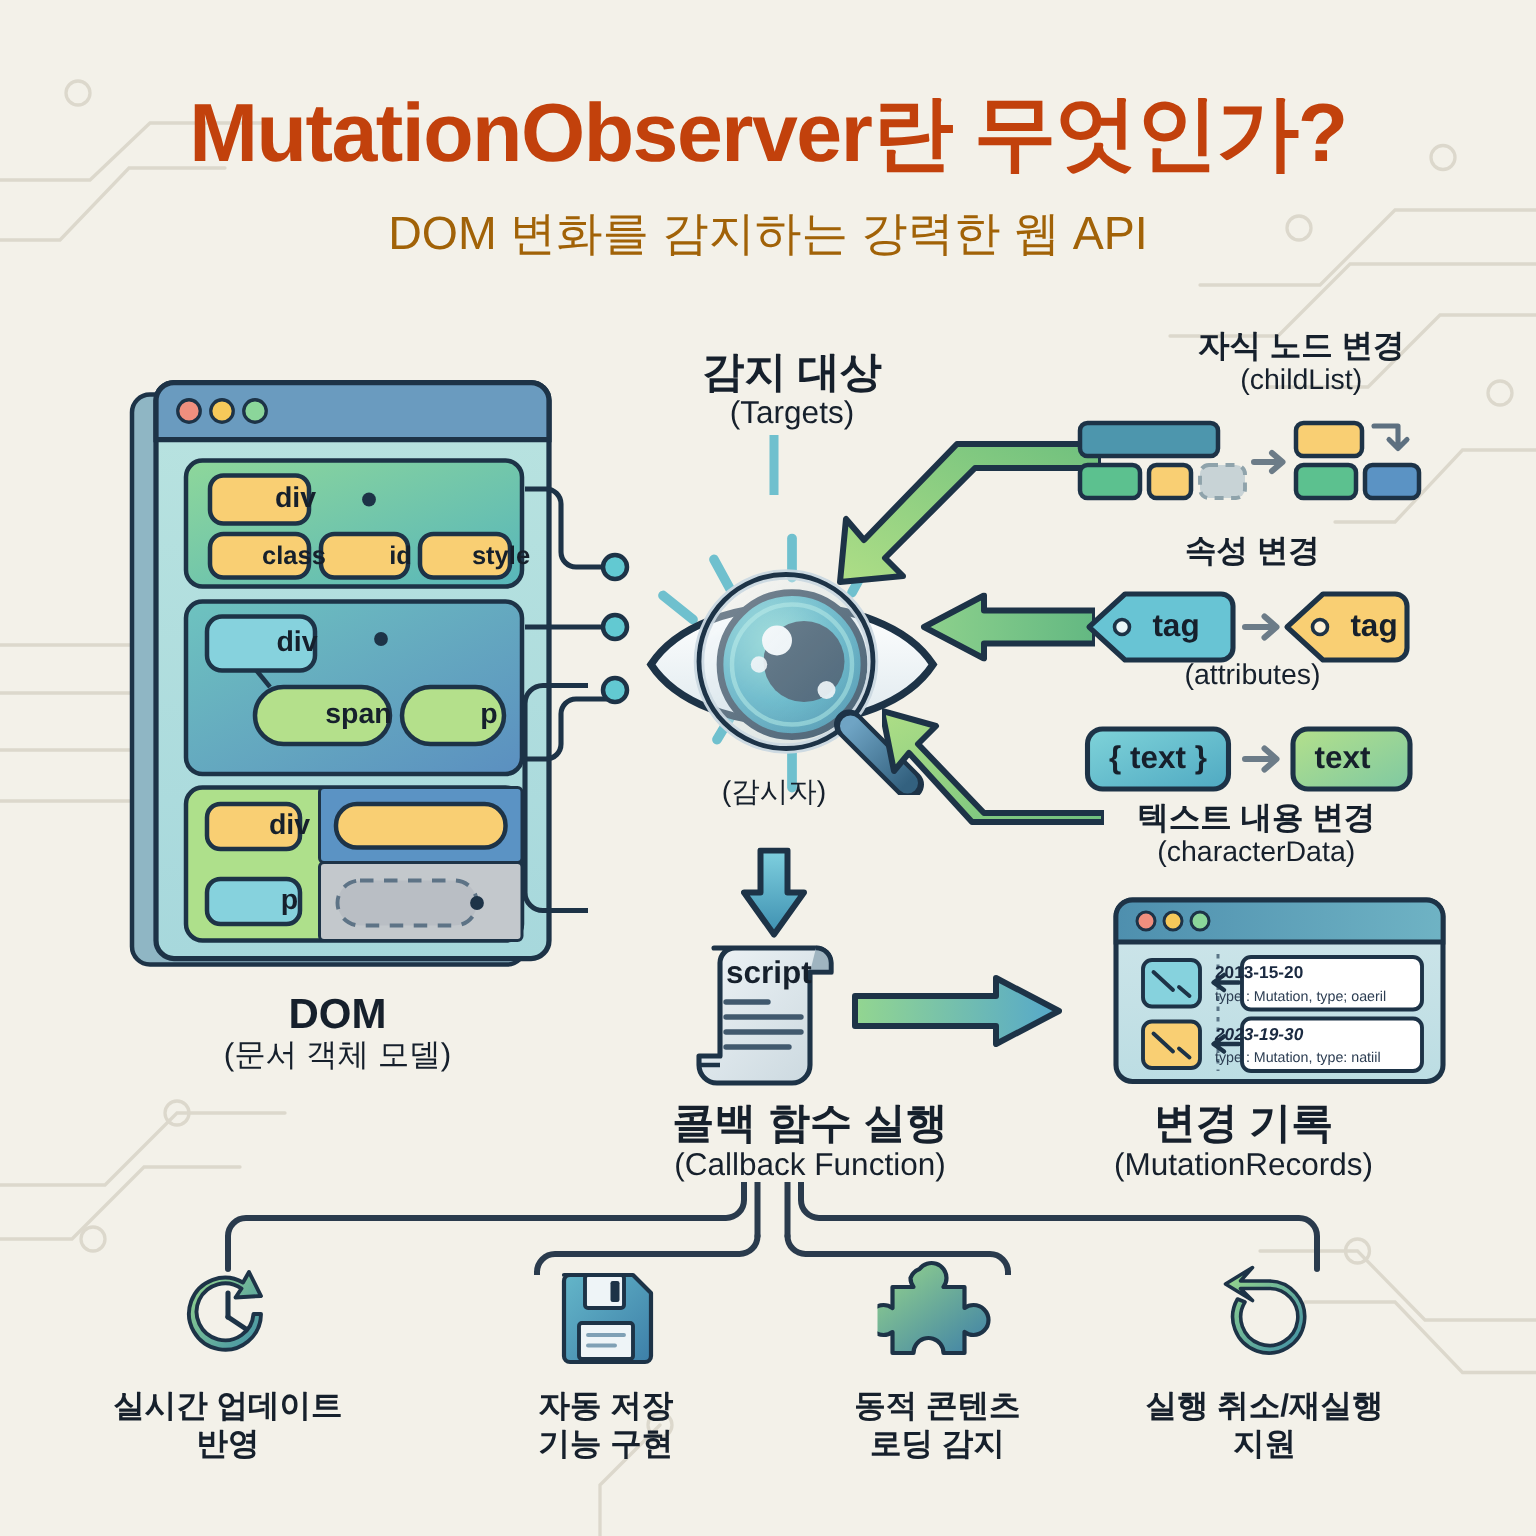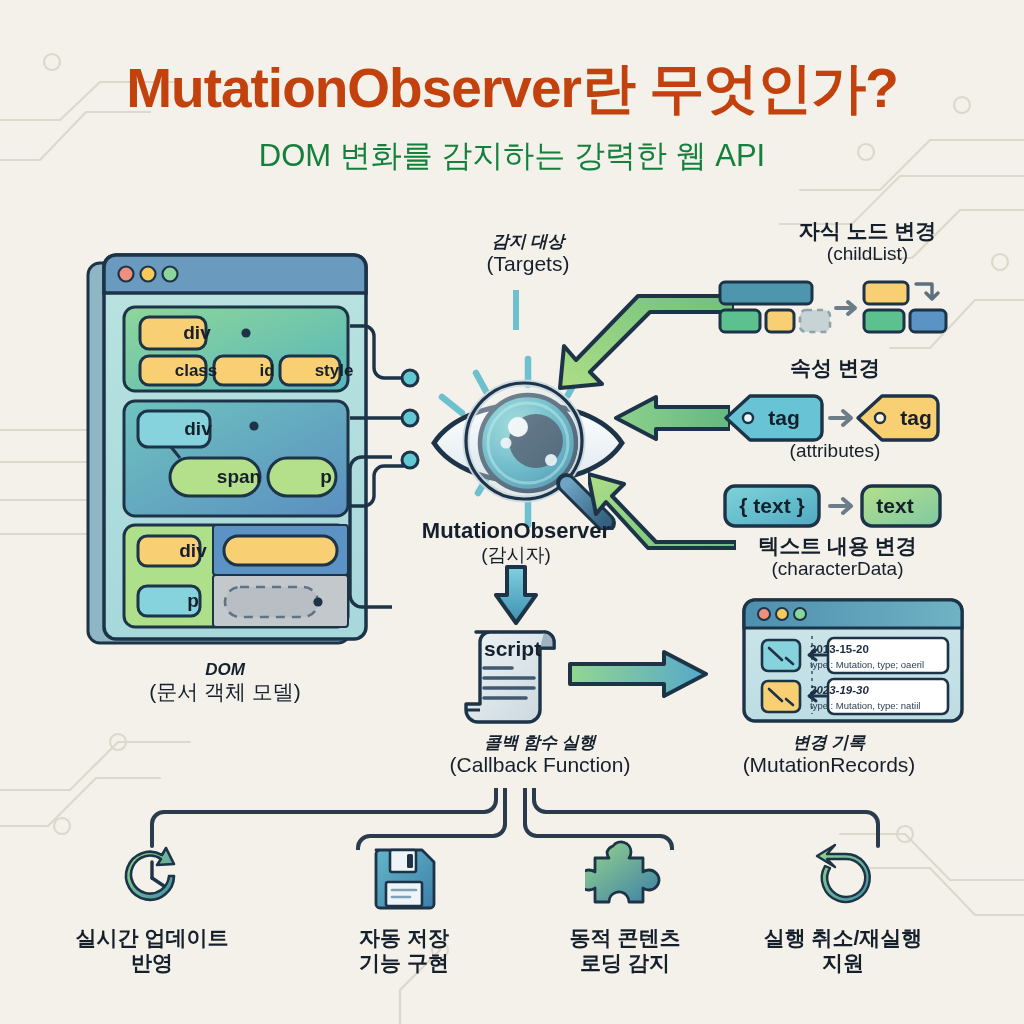--- a/index.html
+++ b/index.html
@@ -16,28 +16,28 @@
   .bgsvg{position:absolute;left:0;top:0;width:1024px;height:1024px;pointer-events:none;}
 
   
   #title{
     position:absolute;left:0;top:52px;width:1024px;text-align:center;
     font-size:55px;font-weight:bold;letter-spacing:-1px;color:#c2410c;
     white-space:nowrap;
   }
   #subtitle{
     position:absolute;left:0;top:135px;width:1024px;text-align:center;
-    font-size:31px;font-weight:normal;color:#15803d;white-space:nowrap;
+    font-size:31px;font-weight:normal;color:#a16207;white-space:nowrap;
   }
 
   
   .cap{position:absolute;text-align:center;line-height:1.16;}
   .cap .ko{font-size:21px;font-weight:bold;color:#16202c;white-space:nowrap;}
   .cap .en{font-size:19px;font-weight:normal;color:#16202c;white-space:nowrap;}
-  .cap.big .ko{font-size:17px;font-style:italic;}
+  .cap.big .ko{font-size:28px;}
   .cap.big .en{font-size:21px;}
 
   .bot-cap{position:absolute;text-align:center;line-height:1.2;width:200px;}
   .bot-cap span{display:block;font-size:21px;font-weight:bold;color:#16202c;white-space:nowrap;}
 
   
   #dom-window{left:86px;top:253px;width:282px;height:394px;}
   .node-label{
     position:absolute;display:flex;align-items:center;justify-content:center;
     font-size:19px;font-weight:bold;color:#16202c;pointer-events:none;padding-left:24px;
@@ -239,21 +239,20 @@
     <div class="en">(Targets)</div>
   </div>
 
   <div class="abs" style="left:511px;top:290px;">
     <svg width="10" height="40" viewBox="0 0 10 40">
         <line x1="5" y1="0" x2="5" y2="40" stroke="#6fc0ce" stroke-width="6" stroke-linecap="round"></line>
       </svg>
   </div>
 
   <div class="cap" style="left:396px;top:518px;width:240px;">
-    <div class="ko" style="font-size:22px;">MutationObserver</div>
     <div class="en">(감시자)</div>
   </div>
 
   <svg class="abs" style="left:558px;top:288px;" width="176" height="112" viewBox="0 0 176 112">
     <defs>
         <linearGradient id="ag1" x1="1" y1="0" x2="0" y2="1">
       <stop offset="0" stop-color="#6fc07e"></stop>
           <stop offset="1" stop-color="#aede86"></stop>
         </linearGradient>
       </defs>

